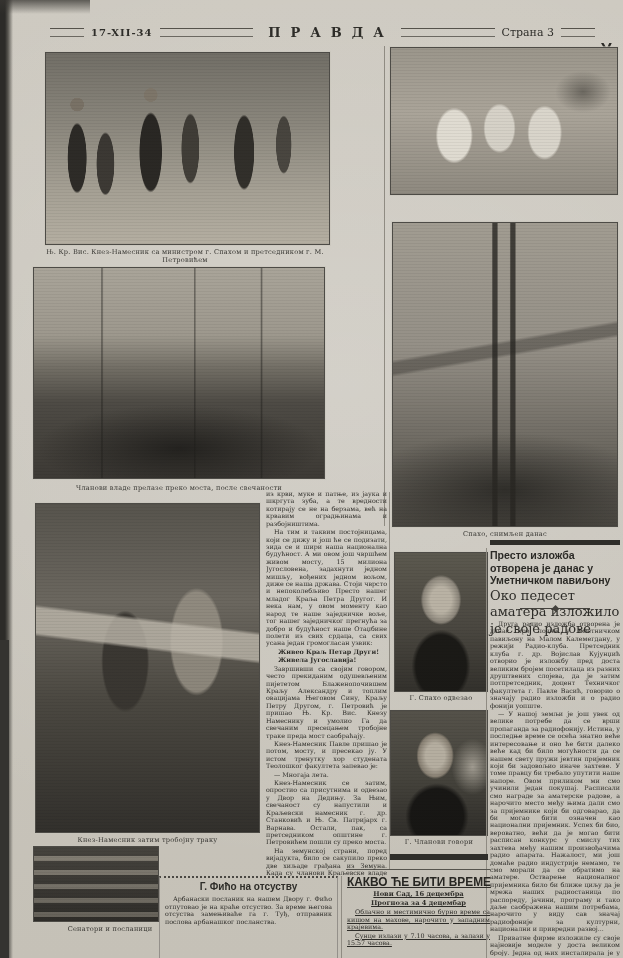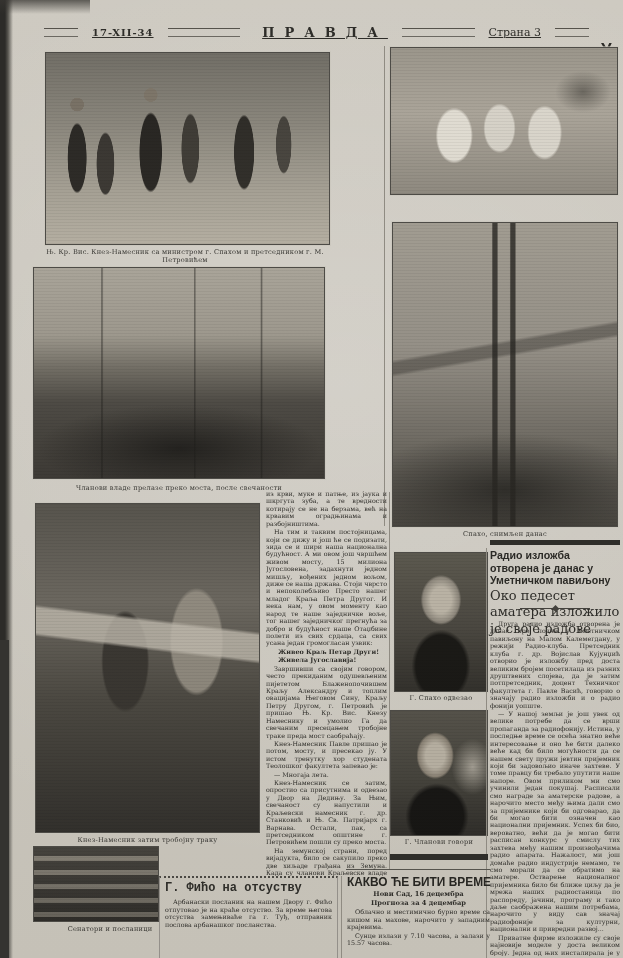--- a/index.html
+++ b/index.html
@@ -12,21 +12,21 @@
     color:#2e2d29;
   }
   .abs{position:absolute;}
   
   .edge-left{left:0;top:0;width:13px;height:958px;
     background:linear-gradient(90deg,#2c2b28 0 5px,#585650 8px,rgba(90,88,82,0) 13px);}
   .edge-top{left:0;top:0;width:90px;height:14px;
     background:linear-gradient(180deg,rgba(56,54,50,.75),rgba(56,54,50,0));}
   .edge-blotch{left:0;top:640px;width:9px;height:318px;background:#343330;}
   
-  .header{left:44px;top:22px;width:545px;height:20px;display:flex;align-items:center;gap:14px;text-decoration:underline;}
+  .header{left:50px;top:22px;width:545px;height:20px;display:flex;align-items:center;gap:7px;}
   .rules{flex:1;height:7px;border-top:1.6px solid #55524b;border-bottom:1px solid #6b6861;}
   .rules.short{flex:0 0 34px;}
   .hdate{font-weight:bold;font-size:10px;letter-spacing:1px;white-space:nowrap;}
   .masthead{font-weight:bold;font-size:13px;letter-spacing:10px;padding-left:8px;white-space:nowrap;}
   .hpage{font-size:11px;white-space:nowrap;}
   
   .photo{box-sizing:border-box;border:1px solid #4d4b46;box-shadow:0 0 0 1px rgba(200,196,186,.6);}
   .photo::after{content:"";position:absolute;inset:0;
     background:repeating-linear-gradient(0deg,rgba(0,0,0,.05) 0 1px,transparent 1px 3px);}
   #ph-officials{left:45px;top:52px;width:285px;height:193px;
@@ -99,21 +99,21 @@
   .orn-diamond{width:5px;height:5px;background:#44423d;transform:rotate(45deg);margin:-3.5px auto 0 auto;}
   
   .wtitle{font-family:"Liberation Sans",sans-serif;font-weight:bold;font-size:13.5px;
     transform:scaleX(.88);transform-origin:left;white-space:nowrap;color:#272622;}
   .wline{font-size:6.7px;font-weight:bold;text-align:center;margin:1px 0;}
   .wbody{font-size:6.35px;line-height:1.2;text-align:justify;}
   .wbody p{margin:0 0 1px 0;text-indent:8px;}
   
   .fico{box-sizing:border-box;border-top:2px dotted #4a4843;border-left:1px solid #94908 7;
     border-left:1px solid #94908a;border-right:1px solid #94908a;padding:3px 5px 0 5px;}
-  .ftitle{font-family:Liberation Mono, monospace;font-weight:bold;font-size:12px;text-align:left;margin-bottom:3px;}
+  .ftitle{font-family:Liberation Sans, sans-serif;font-weight:bold;font-size:10px;text-align:center;margin-bottom:3px;}
   .fbody{font-size:6.35px;line-height:1.2;text-align:justify;text-indent:8px;}
   .corner-letter{font-family:"Liberation Sans",sans-serif;font-weight:bold;font-size:17px;color:#2b2a27;}
 </style>
 </head>
 <body>
 
 <div class="page">
 
   <div class="abs edge-left"></div>
   <div class="abs edge-top"></div>
@@ -167,38 +167,38 @@
     <p class="shout">Живео Краљ Петар Други!</p>
     <p class="shout">Живела Југославија!</p>
     <p>Завршивши са својим говором, често прекиданим одушевљеним пијететом Блаженопочившем Краљу Александру и топлим овацијама Његовом Сину, Краљу Петру Другом, г. Петровић је пришао Њ. Кр. Вис. Кнезу Намеснику и умолио Га да свечаним пресецањем тробојне траке преда мост саобраћају.</p>
     <p>Кнез-Намесник Павле пришао је потом, мосту, и пресекао ју. У истом тренутку хор студената Теолошког факултета запевао је:</p>
     <p>— Многаја лета.</p>
     <p>Кнез-Намесник се затим, опростио са присутнима и одвезао у Двор на Дедињу. За Њим, свечаност су напустили и Краљевски намесник г. др. Станковић и Њ. Св. Патријарх г. Варнава. Остали, пак, са претседником општине г. Петровићем пошли су преко моста.</p>
     <p>На земунској страни, поред вијадукта, било се сакупило преко две хиљаде грађана из Земуна. Када су чланови Краљевске владе и остали званични претставници дошли на крај моста, с оне стране Саве, Земунци су пробили кордон и у трку појурили према мосту. На улазу на мост сусрели су се са Београђанима, и, сви скупа упутили се на другу обалу.</p>
 
   </div>
 
-  <div class="abs rtitle" style="left:490px;top:549px;width:130px;">Радио изложба отворена је данас у Уметничком павиљону</div>
+  <div class="abs rtitle" style="left:490px;top:549px;width:130px;">Престо изложба отворена је данас у Уметничком павиљону</div>
   <div class="abs rsub" style="left:490px;top:588px;width:130px;">Око педесет аматера изложило је своје радове</div>
   <div class="abs" style="left:520px;top:608px;width:70px;">
     <div class="orn-line"></div>
     <div class="orn-diamond"></div>
   </div>
   <div class="abs col" style="left:490px;top:620px;width:130px;height:336px;">
     <p>Друга радио изложба отворена је данас пре подне у Уметничком павиљону на Малом Калемегдану, у режији Радио-клуба. Претседник клуба г. др. Војислав Кујунџић отворио је изложбу пред доста великим бројем посетилаца из разних друштвених слојева, да је затим потпретседник, доцент Техничког факултета г. Павле Васић, говорио о значају радио изложби и о радио фонији уопште.</p>
     <p>— У нашој земљи је још увек од велике потребе да се врши пропаганда за радиофонију. Истина, у последње време се осећа знатно веће интересовање и оно ће бити далеко веће кад би било могућности да се нашем свету пружи јевтин пријемник који би задовољио иначе захтеве. У томе правцу би требало упутити наше напоре. Овом приликом ми смо учинили један покушај. Расписали смо награде за аматерске радове, а нарочито место међу њима дали смо за пријемнике који би одговарао, да би могао бити означен као национални пријемник. Успех би био, вероватно, већи да је могао бити расписан конкурс у смислу тих захтева међу нашим произвођачима радио апарата. Нажалост, ми још домаће радио индустрије немамо, те смо морали да се обратимо на аматере. Остварење националног пријемника било би ближе циљу да је мрежа наших радиостаница по распореду, јачини, програму и тако даље саображена нашим потребама, нарочито у виду сав значај радиофоније за културни, национални и привредни развој...</p>
     <p>Приватне фирме изложиле су своје најновије моделе у доста великом броју. Једна од њих инсталирала је у малој дворани Павиљона разгласне апарате.</p>
   </div>
 
   <div class="abs fico" style="left:159px;top:876px;width:179px;height:82px;">
     <div class="ftitle">Г. Фићо на отсуству</div>
     <div class="fbody">Арбанаски посланик на нашем Двору г. Фићо отпутовао је на краће отсуство. За време његова отсуства замењиваће га г. Туђ, отправник послова арбанашког посланства.</div>
   </div>
 
-  <div class="abs" style="left:347px;top:874px;width:143px;">
+  <div class="abs" style="left:347px;top:874px;width:143px;text-decoration:underline;">
     <div class="wtitle">КАКВО ЋЕ БИТИ ВРЕМЕ</div>
     <div class="wline">Нови Сад, 16 децембра</div>
     <div class="wline">Прогноза за 4 децембар</div>
     <div class="wbody">
       <p>Облачно и местимично бурно време са кишом на махове, нарочито у западним крајевима.</p>
       <p>Сунце излази у 7.10 часова, а залази у 15.57 часова.</p>
     </div>
   </div>
 
 </div>

